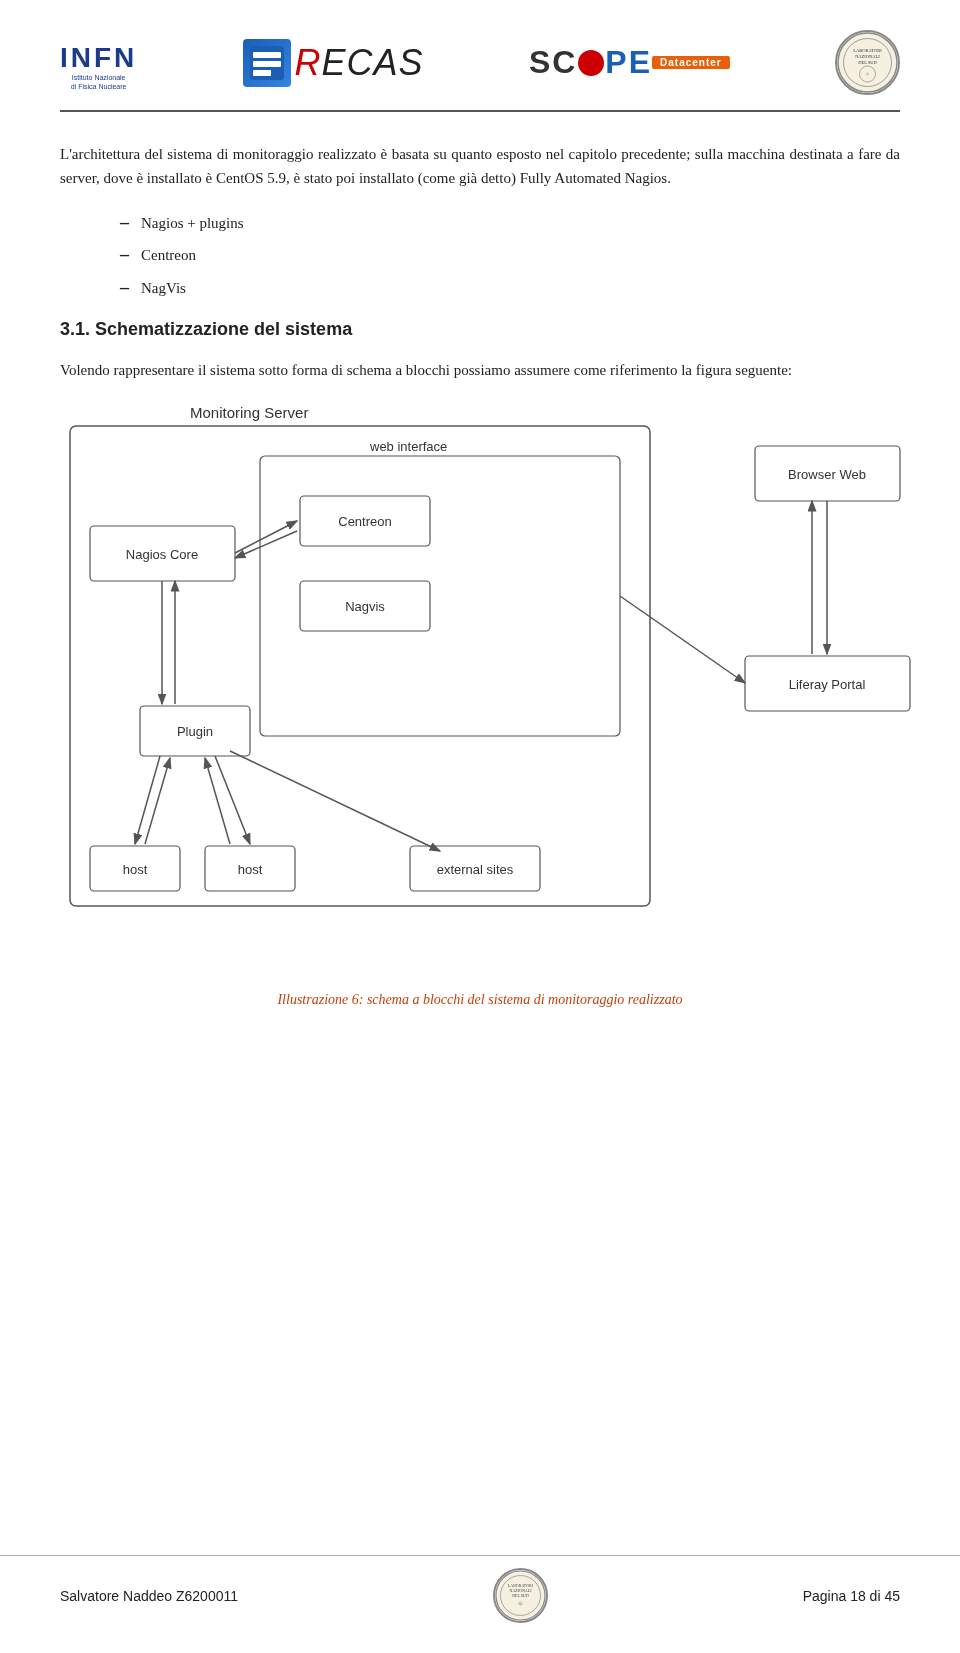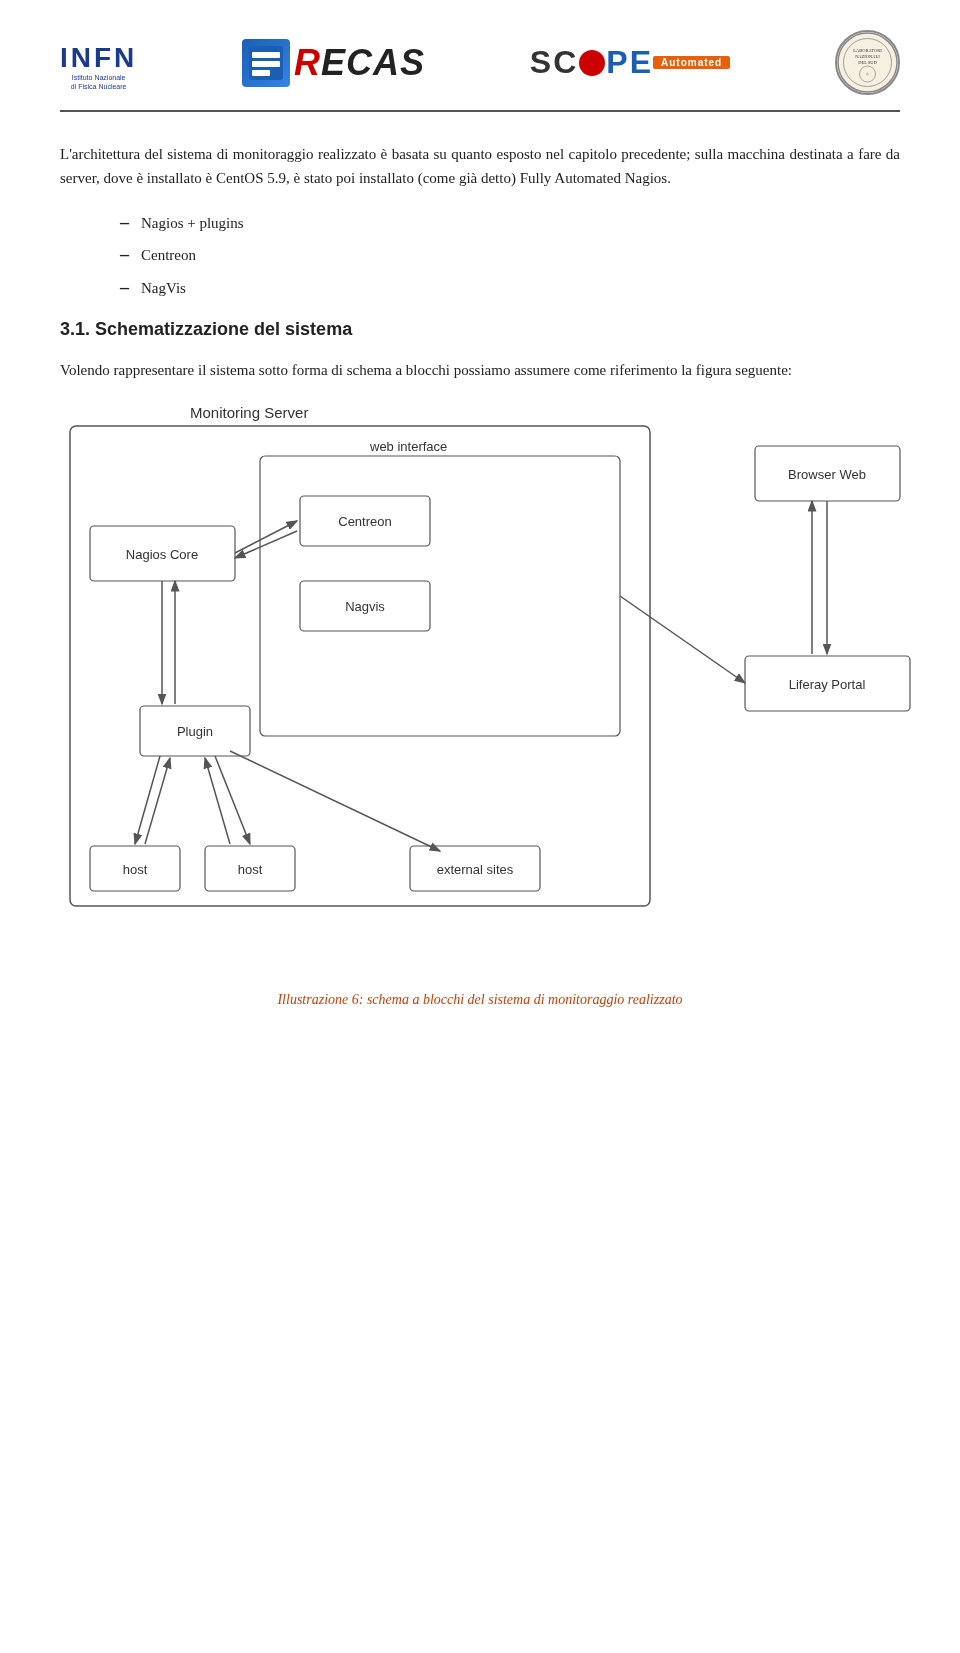--- a/index.html
+++ b/index.html
@@ -59,21 +59,21 @@
       width: 48px;
       height: 48px;
       background: linear-gradient(135deg, #1a5fb4, #3584e4);
       border-radius: 4px;
       display: flex;
       align-items: center;
       justify-content: center;
     }
     .recas-text {
       font-size: 36px;
-      font-weight: 700;
+      font-weight: 400;
       font-family: Arial, sans-serif;
       color: #222;
       font-style: italic;
       letter-spacing: 1px;
     }
     .recas-text span.r-letter { color: #c00; }
 
     
     .scope-box {
       display: flex;
@@ -236,21 +236,21 @@
       </div>
       <div class="recas-text">
         <span class="r-letter">R</span>ECAS
       </div>
     </div>
 
     <div class="scope-box">
       <div class="scope-top">
         <span class="sc">SC</span><span class="eye"></span><span class="pe">PE</span>
       </div>
-      <div class="scope-bottom">Automated</div>
+      <div class="scope-bottom">Datacenter</div>
     </div>
 
     <div class="right-logo">
       <svg width="61" height="61" viewBox="0 0 61 61">
         <circle cx="30.5" cy="30.5" r="29.5" fill="#f5f0e0" stroke="#888" stroke-width="1.5"></circle>
         <circle cx="30.5" cy="30.5" r="24" fill="none" stroke="#888" stroke-width="0.8"></circle>
         <text x="30.5" y="20" font-size="4.5" text-anchor="middle" fill="#333" font-family="serif">LABORATORI</text>
         <text x="30.5" y="26" font-size="4.5" text-anchor="middle" fill="#333" font-family="serif">NAZIONALI</text>
         <text x="30.5" y="32" font-size="4.5" text-anchor="middle" fill="#333" font-family="serif">DEL SUD</text>
 
@@ -349,13 +349,27 @@
       <defs>
         <marker id="arrowhead" markerWidth="8" markerHeight="6" refX="7" refY="3" orient="auto">
           <polygon points="0 0, 8 3, 0 6" fill="#555"></polygon>
         </marker>
       </defs>
     </svg>
   </div>
 
   <div class="diagram-caption">Illustrazione 6: schema a blocchi del sistema di monitoraggio realizzato</div>
 
+  <div class="footer">
+    <div class="footer-left">Salvatore Naddeo Z6200011</div>
+    <div class="footer-center">
+      <svg width="51" height="51" viewBox="0 0 51 51">
+        <circle cx="25.5" cy="25.5" r="24.5" fill="#f5f0e0" stroke="#888" stroke-width="1.2"></circle>
+        <circle cx="25.5" cy="25.5" r="20" fill="none" stroke="#888" stroke-width="0.7"></circle>
+        <text x="25.5" y="17" font-size="4" text-anchor="middle" fill="#444" font-family="serif">LABORATORI</text>
+        <text x="25.5" y="22" font-size="4" text-anchor="middle" fill="#444" font-family="serif">NAZIONALI</text>
+        <text x="25.5" y="27" font-size="4" text-anchor="middle" fill="#444" font-family="serif">DEL SUD</text>
+        <text x="25.5" y="36" font-size="7" text-anchor="middle" fill="#888" font-family="serif">⚛</text>
+      </svg>
+    </div>
+    <div class="footer-right">Pagina 18 di 45</div>
+  </div>
 </div>
 
 </body></html>

